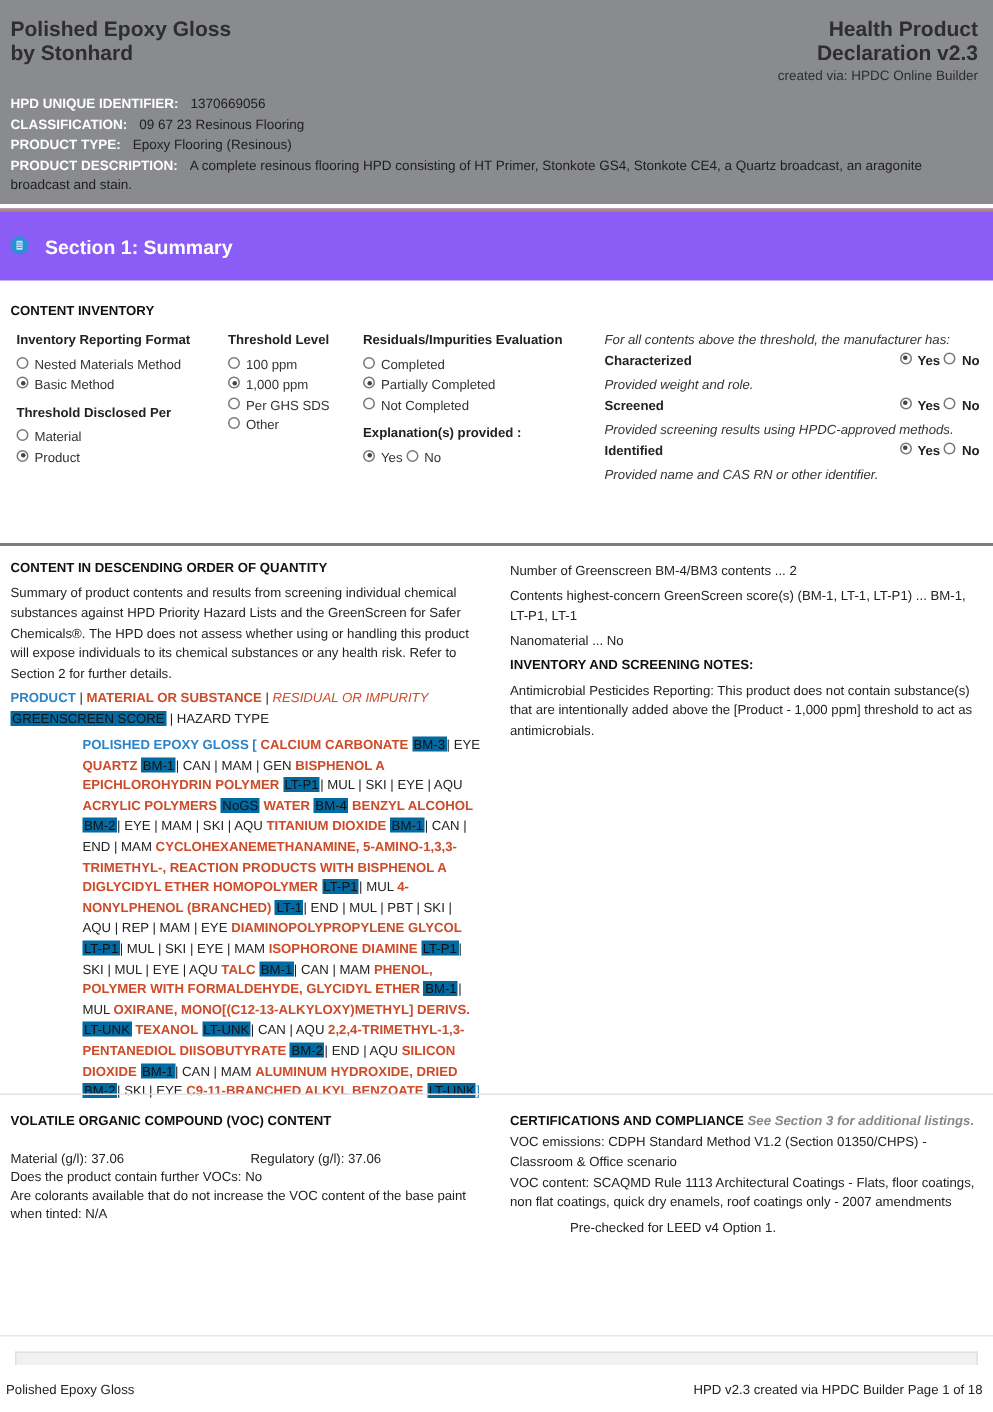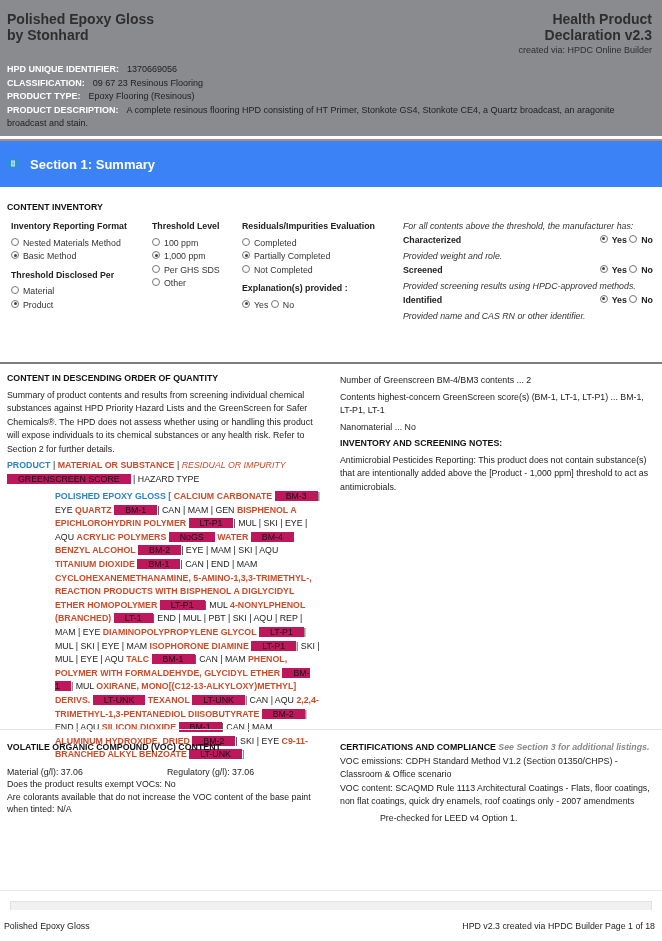--- a/index.html
+++ b/index.html
@@ -3,42 +3,42 @@
 <meta charset="utf-8">
 <style>
   html, body { margin:0; padding:0; }
   body { width:662px; height:941px; background:#ffffff; font-family:"Liberation Sans", sans-serif; color:#222; overflow:hidden; position:relative; }
   .header { background:#8a8b8f; height:136px; position:relative; color:#333; }
   .hdr-title { position:absolute; left:7px; top:11px; font-size:14px; font-weight:bold; line-height:16px; color:#2e2e2e; }
   .hdr-right { position:absolute; right:10px; top:11px; text-align:right; font-size:14px; font-weight:bold; line-height:16px; color:#2e2e2e; }
   .hdr-created { position:absolute; right:10px; top:45px; font-size:9px; color:#2e2e2e; }
   .hdr-fields { position:absolute; left:7px; top:63px; right:8px; font-size:9px; line-height:13.5px; color:#1e1e1e; }
   .hdr-fields .k { color:#fff; font-weight:bold; margin-right:8px; }
-  .section-bar { background:#3b82f6; height:46px; position:absolute; top:139px; left:0; right:0; border-top:2px solid #b08a7f; }
+  .section-bar { background:#8b5cf6; height:46px; position:absolute; top:139px; left:0; right:0; border-top:2px solid #b08a7f; }
   .section-icon { position:absolute; left:7px; top:16px; width:12px; height:13px; }
   .section-title { position:absolute; left:30px; top:16px; font-size:13px; font-weight:bold; color:#fff; }
   .section-method { position:absolute; right:11px; top:14px; font-size:12.5px; font-weight:bold; color:#3a2a25; }
   .ci { position:absolute; top:202px; left:7px; font-size:8.8px; }
   .h-bold { font-weight:bold; color:#111; font-size:8.8px; }
   .col { position:absolute; font-size:8.8px; line-height:13.5px; }
   .col .lbl { font-weight:bold; color:#222; margin-bottom:3px; font-size:8.8px; }
   .radio { display:inline-block; width:6px; height:6px; border:1px solid #777; border-radius:50%; margin-right:4px; vertical-align:0px; position:relative; background:#fff; }
   .radio.on::after { content:""; position:absolute; left:1.5px; top:1.5px; width:3px; height:3px; background:#444; border-radius:50%; }
   .opt { color:#333; }
   .right-panel { position:absolute; left:403px; top:220px; width:250px; font-size:8.8px; line-height:13.5px; }
   .right-panel i { color:#333;margin-top:36px; }
   .yn-row { display:flex; justify-content:space-between; font-weight:bold; color:#222; }
   .divider-thick { position:absolute; left:0; right:0; top:362px; height:2px; background:#7d7d7d; }
   .contents-left { position:absolute; left:7px; top:372px; width:314px; font-size:8.8px; line-height:13.5px; color:#222; }
   .contents-right { position:absolute; left:340px; top:372px; width:314px; font-size:8.8px; line-height:13.5px; color:#222; }
   .p { margin:0 0 3px 0; }
   .lg-prod { color:#2d83c5; font-weight:bold; }
   .lg-mat { color:#cc4b29; font-weight:bold; }
   .lg-res { color:#cc4b29; font-style:italic; }
-  .gs { background:#be185d; color:#111; padding:0 11px; }
+  .gs { background:#0369a1; color:#111; padding:0 1px; }
   .chem { color:#cc4b29; font-weight:bold; }
   .prod { color:#2d83c5; font-weight:bold; }
   .inventory-list { line-height:13.6px;margin-left:48px; }
   .divider-thin { position:absolute; left:0; right:0; top:729px; height:1px; background:#e4e4e4; }
   .voc { position:absolute; left:7px; top:741px; width:320px; font-size:8.8px; line-height:12.5px; color:#222; }
   .cert { position:absolute; left:340px; top:741px; width:314px; font-size:8.8px; line-height:13.5px; color:#222; }
   .cert .see { color:#888; font-style:italic; font-weight:bold; }
   .footer-line { position:absolute; left:0; right:0; top:890px; height:1px; background:#e8e8e8; }
   .footer-box { position:absolute; left:10px; right:10px; top:901px; height:8px; background:#f1f1f1; border:1px solid #e0e0e0; border-bottom:none; }
   .footer-left { position:absolute; left:4px; top:921px; font-size:8.8px; color:#222; }
@@ -146,21 +146,21 @@
   <div class="p">Nanomaterial ... No</div>
   <div class="p h-bold">INVENTORY AND SCREENING NOTES:</div>
   <div class="p">Antimicrobial Pesticides Reporting: This product does not contain substance(s) that are intentionally added above the [Product - 1,000 ppm] threshold to act as antimicrobials.</div>
 </div>
 
 <div class="divider-thin"></div>
 
 <div class="voc">
   <div class="h-bold" style="margin-bottom:12px;">VOLATILE ORGANIC COMPOUND (VOC) CONTENT</div>
   <div><span style="display:inline-block;width:160px;">Material (g/l): 37.06</span><span>Regulatory (g/l): 37.06</span></div>
-  <div>Does the product results exempt VOCs: No</div>
+  <div>Does the product contain further VOCs: No</div>
   <div>Are colorants available that do not increase the VOC content of the base paint when tinted: N/A</div>
 </div>
 
 <div class="cert">
   <div><span class="h-bold">CERTIFICATIONS AND COMPLIANCE</span> <span class="see">See Section 3 for additional listings.</span></div>
   <div>VOC emissions: CDPH Standard Method V1.2 (Section 01350/CHPS) - Classroom &amp; Office scenario</div>
   <div>VOC content: SCAQMD Rule 1113 Architectural Coatings - Flats, floor coatings, non flat coatings, quick dry enamels, roof coatings only - 2007 amendments</div>
   <div style="margin-top:3px;margin-left:40px;">Pre-checked for LEED v4 Option 1.</div>
 </div>
 

